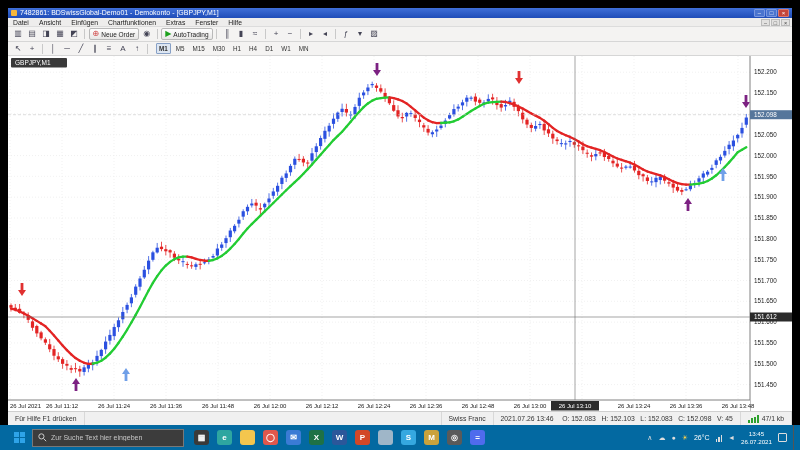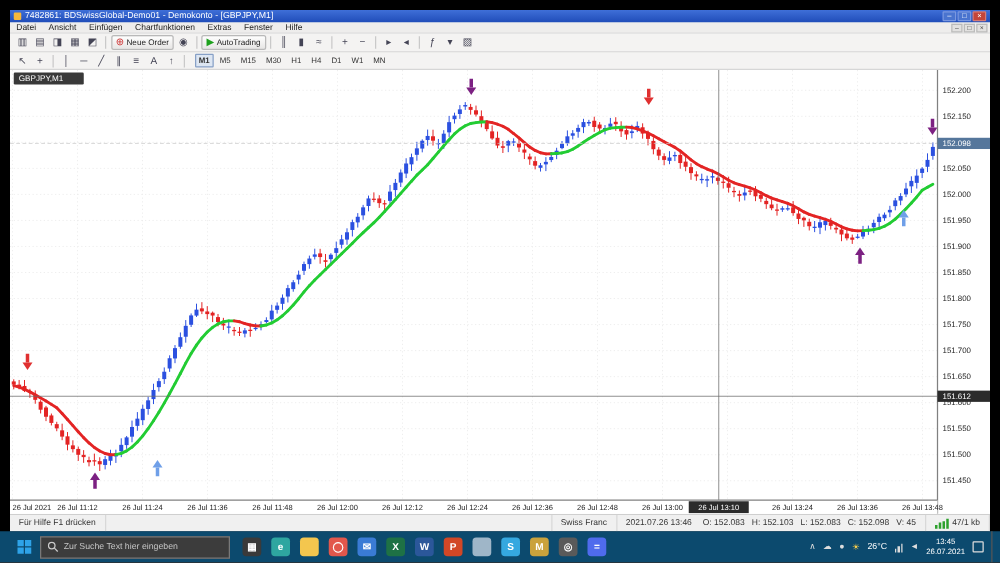--- a/index.html
+++ b/index.html
@@ -37,21 +37,21 @@
   svg text{font-family:"Liberation Sans",sans-serif}
   
   .statusbar{height:14px;background:#f0f0f0;border-top:1px solid #cfcfcf;display:flex;align-items:center;font-size:6.8px;color:#333;flex:none}
   .seg{padding:0 7px;border-right:1px solid #d8d8d8;height:100%;display:flex;align-items:center;gap:3px;white-space:nowrap}
   .spacer{flex:1;height:100%;border-right:1px solid #d8d8d8}
   .pre{white-space:pre}
   .sig{display:flex;align-items:flex-end;gap:1px;height:8px}
   .sig i{display:block;width:2px;background:#2da12d}
   .sig i:nth-child(1){height:3px}.sig i:nth-child(2){height:5px}.sig i:nth-child(3){height:6px}.sig i:nth-child(4){height:8px}
   
-  .taskbar{position:absolute;left:0;top:425px;width:800px;height:25px;background:#0c4a6e;display:flex;align-items:center;padding-left:8px}
+  .taskbar{position:absolute;left:0;top:425px;width:800px;height:25px;background:#0369a1;display:flex;align-items:center;padding-left:8px}
   .win-logo{width:22px;height:25px;display:flex;align-items:center;justify-content:center}
   .wl{display:grid;grid-template-columns:5px 5px;grid-template-rows:5px 5px;gap:1px}
   .wl b{background:#2ea3e8}
   .search-box{width:152px;height:18px;background:#3c3c3c;border:1px solid #787878;display:flex;align-items:center;padding:0 5px;gap:4px;margin-left:2px}
   .search-box input{flex:1;min-width:0;background:transparent;border:none;outline:none;color:#ddd;font-size:7px;font-family:inherit}
   .search-box input::placeholder{color:#c6c6c6}
   .apps{display:flex;align-items:center;margin-left:6px}
   .app-slot{width:23px;height:25px;display:flex;align-items:center;justify-content:center}
   .app-ic{width:15px;height:15px;border-radius:3px;display:flex;align-items:center;justify-content:center;font-size:8px;font-weight:bold;color:#fff}
   .tray{margin-left:auto;display:flex;align-items:center;gap:6px;padding-right:3px}

